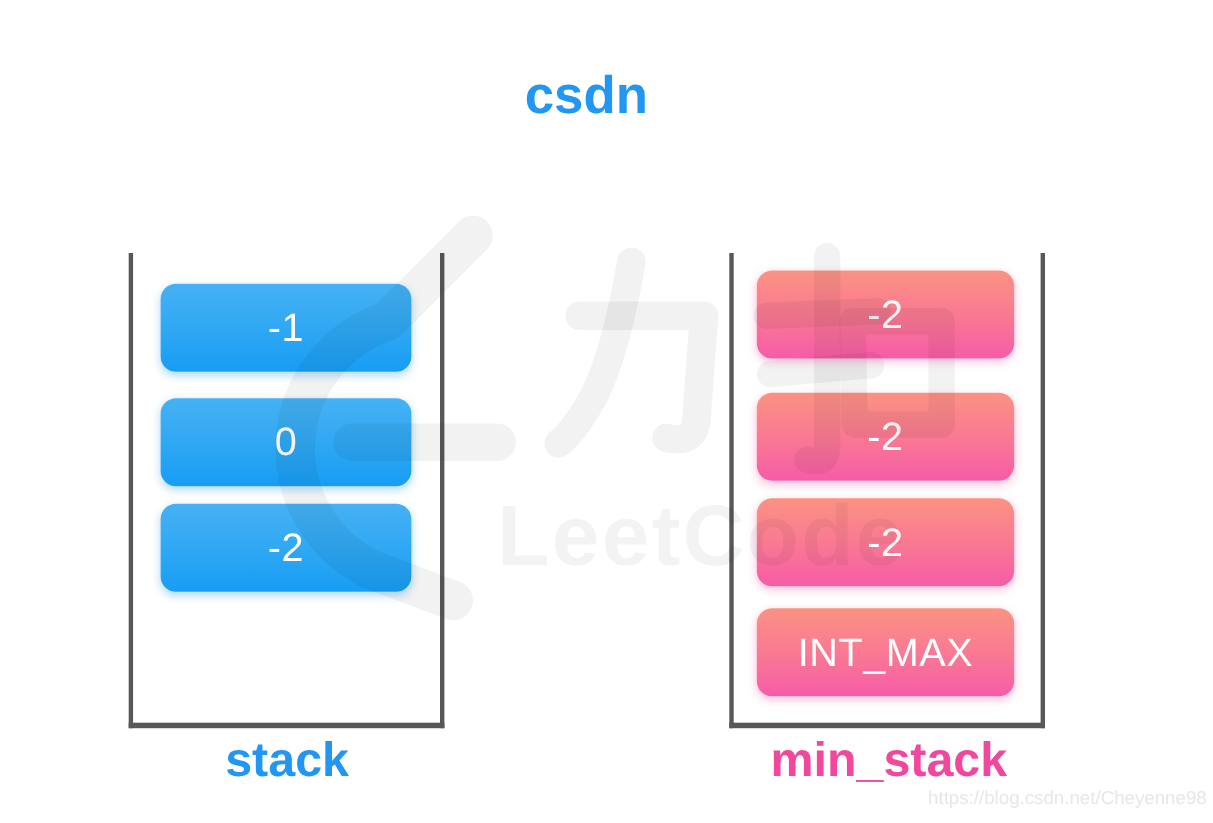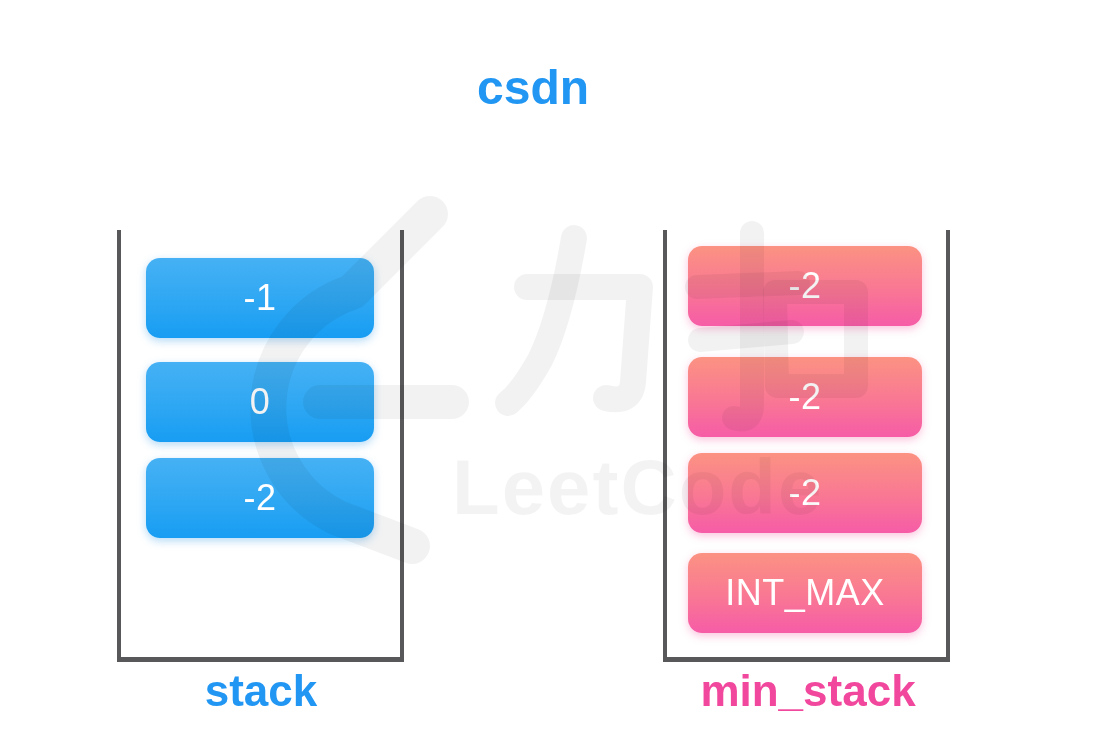--- a/index.html
+++ b/index.html
@@ -157,14 +157,15 @@
       <path stroke-width="26" d="M 574 238 Q 560 320 540 360 Q 522 392 508 403"></path>
 
       <path stroke-width="24" d="M 752 233 L 752 405 Q 752 424 734 418"></path>
       <path stroke-width="24" d="M 697 287 L 798 283"></path>
       <path stroke-width="24" d="M 700 340 L 792 332"></path>
       <path stroke-width="24" d="M 775 292 L 856 292 L 856 386 L 777 386 Z"></path>
     </g>
   </svg>
   <div class="watermark-brand">LeetCode</div>
 
+  <div class="watermark-url">https://blog.csdn.net/Cheyenne98</div>
 
 </div>
 
 </body></html>

